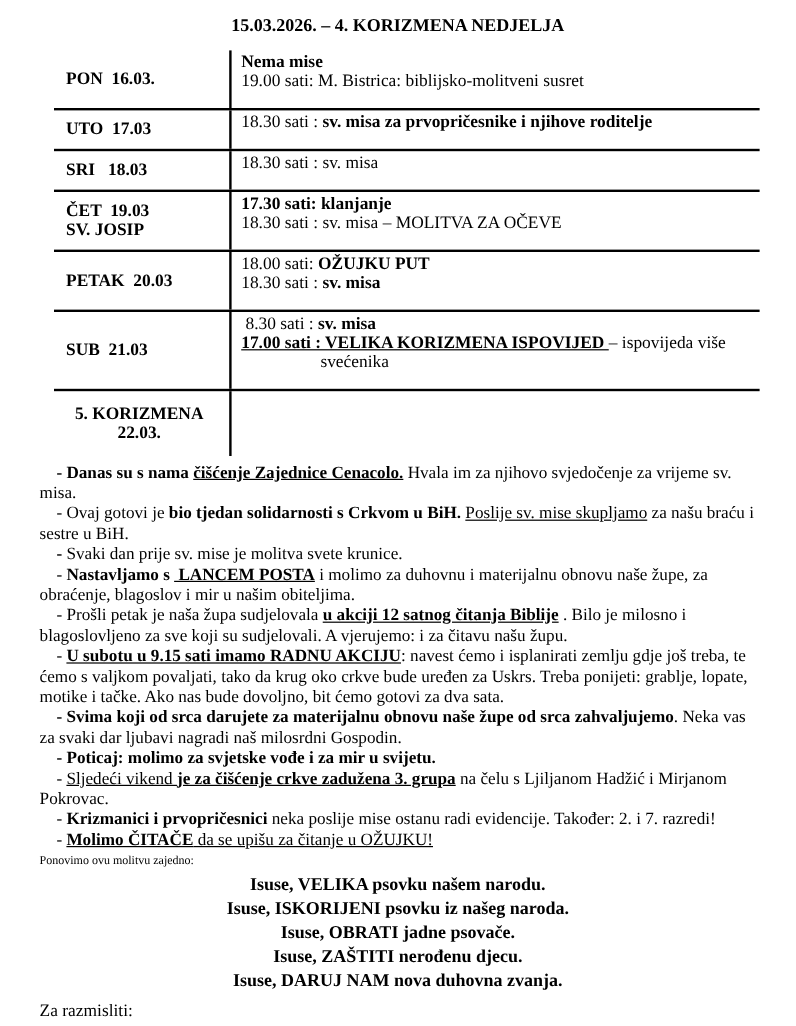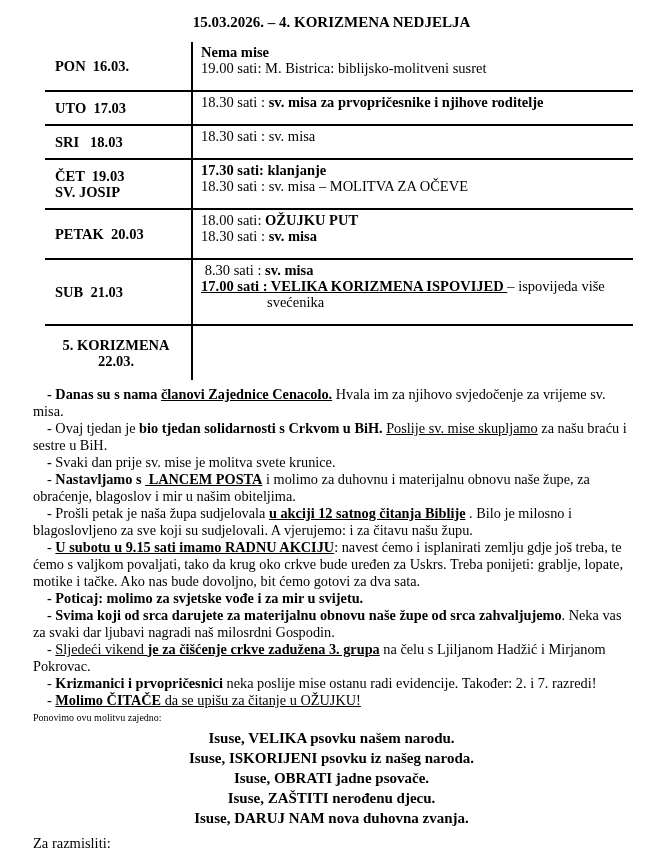--- a/index.html
+++ b/index.html
@@ -127,28 +127,28 @@
     <div class="srow r7">
       <div class="dcell">
         <div class="dlabel">5. KORIZMENA</div>
         <div class="dlabel">22.03.</div>
       </div>
     </div>
 
   </div>
 
   <div class="annc">
-    <p><span class="b">- Danas su s nama </span><span class="b u">članovi Zajednice Cenacolo.</span><span> Hvala im za njihovo svjedočenje za vrijeme sv. misa.</span></p>
-    <p><span>- Ovaj tjedan je </span><span class="b">bio tjedan solidarnosti s Crkvom u BiH.</span><span> </span><span class="u">Poslije sv. mise skupljamo</span><span> za našu braću i sestre u BiH.</span></p>
+    <p><span class="b">- Danas su s nama </span><span class="b u">čišćenje Zajednice Cenacolo.</span><span> Hvala im za njihovo svjedočenje za vrijeme sv. misa.</span></p>
+    <p><span>- Ovaj gotovi je </span><span class="b">bio tjedan solidarnosti s Crkvom u BiH.</span><span> </span><span class="u">Poslije sv. mise skupljamo</span><span> za našu braću i sestre u BiH.</span></p>
     <p><span class="b">- </span><span>Svaki dan prije sv. mise je molitva svete krunice.</span></p>
     <p><span>- </span><span class="b">Nastavljamo s </span><span class="b u"> LANCEM POSTA</span><span> i molimo za duhovnu i materijalnu obnovu naše župe, za obraćenje, blagoslov i mir u našim obiteljima.</span></p>
     <p><span>- Prošli petak je naša župa sudjelovala </span><span class="b u">u akciji 12 satnog čitanja Biblije</span><span> . Bilo je milosno i blagoslovljeno za sve koji su sudjelovali. A vjerujemo: i za čitavu našu župu.</span></p>
     <p><span>- </span><span class="b u">U subotu u 9.15 sati imamo RADNU AKCIJU</span><span>: navest ćemo i isplanirati zemlju gdje još treba, te ćemo s valjkom povaljati, tako da krug oko crkve bude uređen za Uskrs. Treba ponijeti: grablje, lopate, motike i tačke. Ako nas bude dovoljno, bit ćemo gotovi za dva sata.</span></p>
+    <p><span class="b">- Svima koji od srca darujete za materijalnu obnovu naše župe od srca zahvaljujemo</span><span>. Neka vas za svaki dar ljubavi nagradi naš milosrdni Gospodin.</span></p>
     <p><span class="b">- Poticaj: molimo za svjetske vođe i za mir u svijetu.</span></p>
-    <p><span class="b">- Svima koji od srca darujete za materijalnu obnovu naše župe od srca zahvaljujemo</span><span>. Neka vas za svaki dar ljubavi nagradi naš milosrdni Gospodin.</span></p>
     <p><span>- </span><span class="u">Sljedeći vikend </span><span class="b u">je za čišćenje crkve zadužena 3. grupa</span><span> na čelu s Ljiljanom Hadžić i Mirjanom Pokrovac.</span></p>
     <p><span>- </span><span class="b">Krizmanici i prvopričesnici</span><span> neka poslije mise ostanu radi evidencije. Također: 2. i 7. razredi!</span></p>
     <p><span>- </span><span class="b u">Molimo ČITAČE</span><span class="u"> da se upišu za čitanje u OŽUJKU!</span></p>
   </div>
 
   <div class="prayer-intro">Ponovimo ovu molitvu zajedno:</div>
 
   <div class="prayer">
     <div>Isuse, VELIKA psovku našem narodu.</div>
     <div>Isuse, ISKORIJENI psovku iz našeg naroda.</div>

